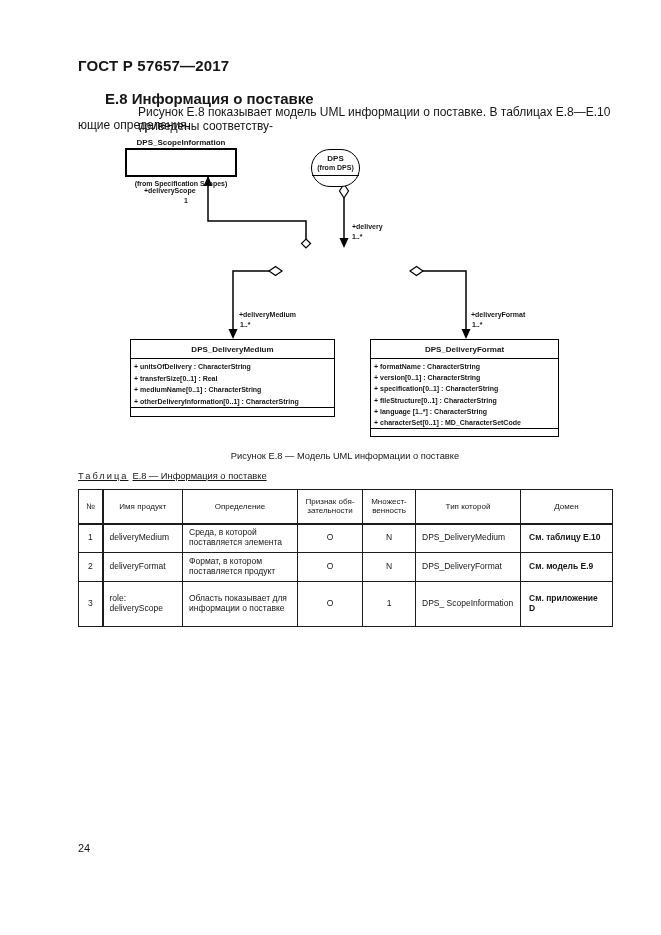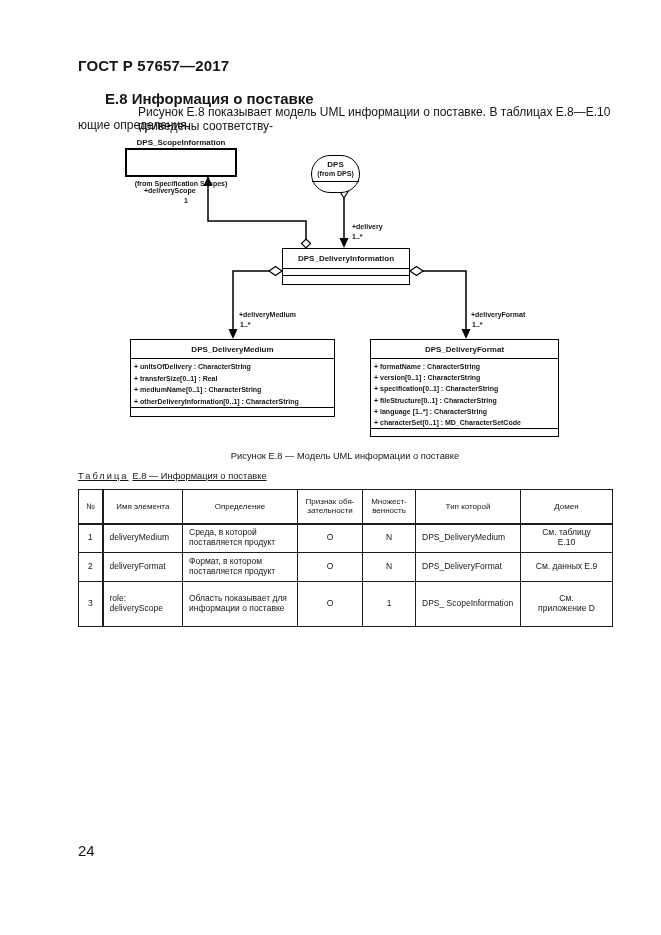--- a/index.html
+++ b/index.html
@@ -11,38 +11,38 @@
   .abs { position:absolute; }
 
   
   .doc-header { left:78px; top:57px; font-size:15px; font-weight:700; letter-spacing:.2px; }
   .section-heading { left:105px; top:90px; font-size:15px; font-weight:700; }
   .para-line1 { left:105px; top:105px; font-size:12px;margin-left:33px; }
   .para-line2 { left:78px; top:118px; font-size:12px; }
   .figure-caption { left:78px; top:451px; width:534px; text-align:center; font-size:9.3px; }
   .table-title { left:78px; top:471px; font-size:9.3px;text-decoration:underline; }
   .table-title .spaced { letter-spacing:2px; margin-right:4px; }
-  .page-number { left:78px; top:842px; font-size:15px; }
+  .page-number { left:78px; top:842px; font-size:11px; }
 
   
   .diagram { left:0; top:140px; width:661px; height:310px; }
   .diagram svg { position:absolute; left:0; top:0; }
   .uml-box { position:absolute; background:#fff; border:1.5px solid #000; }
   .uml-box .title {
     text-align:center; font-weight:700; font-size:8px; line-height:9px;
     display:flex; flex-direction:column; justify-content:center;
   }
   .uml-box .subtitle { font-weight:700; font-size:7px; }
   .uml-box .compartment { border-top:1px solid #000; }
   .uml-box .attrs { border-top:1px solid #000; padding:2px 0 0 3px; }
   .uml-box .attr { font-size:7px; font-weight:700; white-space:nowrap; }
 
   .box-scope { left:125px; top:8px; width:112px; height:29px; border-width:2px; }
   .box-scope .title { height:100%;gap:32px; }
-  .box-dps { left:311px; top:15px; width:49px; height:38px;border-radius:19px; }
+  .box-dps { left:311px; top:9px; width:49px; height:38px;border-radius:19px; }
   .box-dps .title { height:25px; }
   .box-dps .compartment { height:10px; }
   .box-info { left:282px; top:108px; width:128px; height:37px; }
   .box-info .title { height:19px; }
   .box-info .c1 { height:7px; }
   .box-info .c2 { height:8px; }
   .box-medium { left:130px; top:199px; width:205px; height:78px; }
   .box-medium .title { height:18px; }
   .box-medium .attrs { height:49px; }
   .box-medium .attr { line-height:11.5px; }
@@ -60,21 +60,21 @@
   .def-table th, .def-table td {
     border:1px solid #1c1c1c; vertical-align:middle;
     font-weight:400; overflow:hidden;
   }
   .def-table th { font-size:8px; line-height:9.5px; text-align:center; padding:2px; }
   .def-table td { font-size:8.5px; line-height:9.8px; padding:2px 4px; }
   .def-table thead th { border-bottom:2px solid #1c1c1c; }
   .def-table .col-num { border-right:2px solid #1c1c1c; text-align:center; }
   .def-table td.c-left { text-align:left; padding-left:6px; }
   .def-table td.c-center { text-align:center; }
-  .def-table td.c-domain { text-align:center; padding:2px 14px; }
+  .def-table td.c-domain { padding:2px 8px;font-weight:bold; }
   .def-table tr.hrow { height:34px; }
   .def-table tr.r1 { height:29px; }
   .def-table tr.r2 { height:29px; }
   .def-table tr.r3 { height:45px; }
 </style>
 </head>
 <body>
 
 <div class="abs doc-header">ГОСТ Р 57657—2017</div>
 <div class="abs section-heading">Е.8 Информация о поставке</div>
@@ -109,27 +109,20 @@
   </div>
 
   <div class="uml-box box-dps">
     <div class="title">
       <span>DPS</span>
       <span class="subtitle">(from DPS)</span>
     </div>
     <div class="compartment"></div>
   </div>
 
-  <div class="uml-box box-info">
-    <div class="title">
-      <span>DPS_DeliveryInformation</span>
-    </div>
-    <div class="compartment c1"></div>
-    <div class="compartment c2"></div>
-  </div>
 
   <div class="uml-box box-medium">
     <div class="title">
       <span>DPS_DeliveryMedium</span>
     </div>
     <div class="attrs">
       <div class="attr">+ unitsOfDelivery : CharacterString</div>
       <div class="attr">+ transferSize[0..1] : Real</div>
       <div class="attr">+ mediumName[0..1] : CharacterString</div>
       <div class="attr">+ otherDeliveryInformation[0..1] : CharacterString</div>
@@ -177,46 +170,46 @@
       <col style="width:80px">
       <col style="width:115px">
     <col style="width:65px">
       <col style="width:53px">
       <col style="width:105px">
       <col style="width:92px">
   </colgroup>
   <thead>
     <tr class="hrow">
       <th class="col-num">№</th>
-      <th>Имя элемента</th>
+      <th>Имя продукт</th>
       <th>Определение</th>
       <th>Признак обя-зательности</th>
       <th>Множест-венность</th>
       <th>Тип которой</th>
       <th>Домен</th>
     </tr>
   </thead>
   <tbody>
     <tr class="r1">
       <td class="col-num">1</td>
       <td class="c-left">deliveryMedium</td>
-      <td class="c-left">Среда, в которой поставляется продукт</td>
+      <td class="c-left">Среда, в которой поставляется элемента</td>
       <td class="c-center">О</td>
       <td class="c-center">N</td>
       <td class="c-left">DPS_DeliveryMedium</td>
       <td class="c-domain">См. таблицу Е.10</td>
     </tr>
     <tr class="r2">
       <td class="col-num">2</td>
       <td class="c-left">deliveryFormat</td>
       <td class="c-left">Формат, в котором поставляется продукт</td>
       <td class="c-center">О</td>
       <td class="c-center">N</td>
       <td class="c-left">DPS_DeliveryFormat</td>
-      <td class="c-domain">См. данных Е.9</td>
+      <td class="c-domain">См. модель Е.9</td>
     </tr>
     <tr class="r3">
       <td class="col-num">3</td>
       <td class="c-left">role: deliveryScope</td>
       <td class="c-left">Область показывает для информации о поставке</td>
       <td class="c-center">О</td>
       <td class="c-center">1</td>
       <td class="c-left">DPS_ ScopeInformation</td>
       <td class="c-domain">См. приложение D</td>
     </tr>

